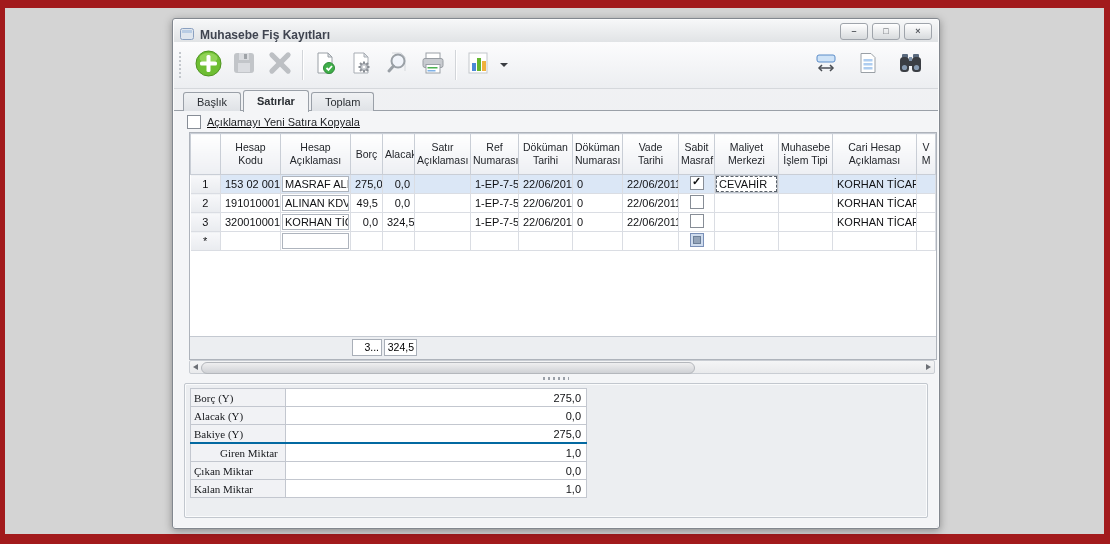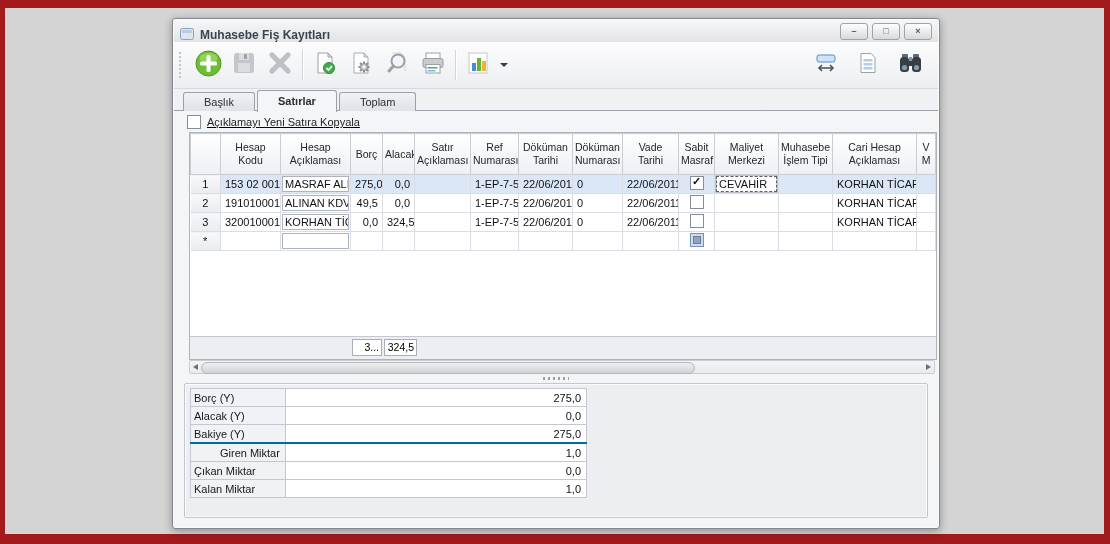--- a/index.html
+++ b/index.html
@@ -25,21 +25,21 @@
     display:flex;align-items:center;}
   .tb-grip{width:3px;height:26px;border-left:2px dotted #c3c7cc;margin:0 6px 0 5px;}
   .tbtn{width:36px;height:36px;display:flex;align-items:center;justify-content:center;}
   .tb-sep{width:1px;height:30px;background:#d2d5d9;margin:0 4px;box-shadow:1px 0 0 #fff;}
   .drop-arrow{width:0;height:0;border-left:4px solid transparent;border-right:4px solid transparent;
     border-top:4px solid #3a3d42;margin-left:2px;}
   .tb-right{position:absolute;right:10px;top:5px;display:flex;gap:6px;align-items:center;}
 
   
   .tabstrip{position:absolute;left:10px;top:70px;height:22px;z-index:3;display:flex;align-items:flex-end;}
-  .tab{height:18px;line-height:18px;padding:0 20px;margin-right:2px;border:1px solid #9aa0a8;border-bottom:none;
+  .tab{height:18px;line-height:18px;padding:0 13px;margin-right:2px;border:1px solid #9aa0a8;border-bottom:none;
     border-radius:3px 3px 0 0;background:linear-gradient(#f0f2f4,#dfe2e6);font-size:11px;color:#2a2e33;margin-top:37px;}
   .tab.active{height:21px;line-height:21px;background:#f4f5f7;font-weight:bold;margin-bottom:-1px;}
   .page{position:absolute;left:1px;right:1px;top:91px;bottom:1px;background:#f4f5f7;
     border-top:1px solid #9aa0a8;border-radius:0 0 3px 3px;}
 
   
   .opt-row{position:absolute;left:14px;top:95px;height:16px;display:flex;gap:6px;align-items:center;z-index:2;text-decoration:underline;}
   .cb{display:inline-block;width:12px;height:12px;background:#fff;border:1px solid #878d96;position:relative;}
   .cb.checked::after{content:"✓";position:absolute;left:0;top:-2px;width:12px;text-align:center;
     font-size:11px;font-weight:bold;color:#111;}
@@ -80,21 +80,21 @@
   .splitter .dots{width:26px;height:3px;margin:1px auto;
     background:repeating-linear-gradient(90deg,#9aa0a8 0 2px,transparent 2px 5px);}
 
   
   .bottom-panel{position:absolute;left:11px;top:364px;width:744px;height:135px;background:#eceef1;
     border:1px solid #c2c7ce;border-radius:2px;box-shadow:0 0 0 1px #fafbfc inset;box-sizing:border-box;}
   table.summary{position:absolute;left:5px;top:4px;width:397px;border-collapse:collapse;background:#fff;font-size:11px;}
   table.summary .sm-title{height:17px;background:linear-gradient(#f8f9fa,#e8eaee);border:1px solid #b9bec7;
     font-weight:bold;text-align:center;font-size:11px;color:#16181c;}
   table.summary td{height:17px;border:1px solid #c3c7cf;}
-  td.sm-label{width:62px;background:#f1f2f5;padding:0 3px;color:#15171b;}
+  td.sm-label{width:62px;background:#f1f2f5;padding:0 3px;color:#15171b;font-family:Liberation Serif, serif;}
   td.sm-value{text-align:right;padding:0 5px;background:#fff;color:#101114;}
   tr.thick td{border-top:2px solid #0369a1;padding-left:29px;}
 </style>
 </head>
 <body>
 
 <div class="desktop">
   <div class="window">
 
     <div class="titlebar">

